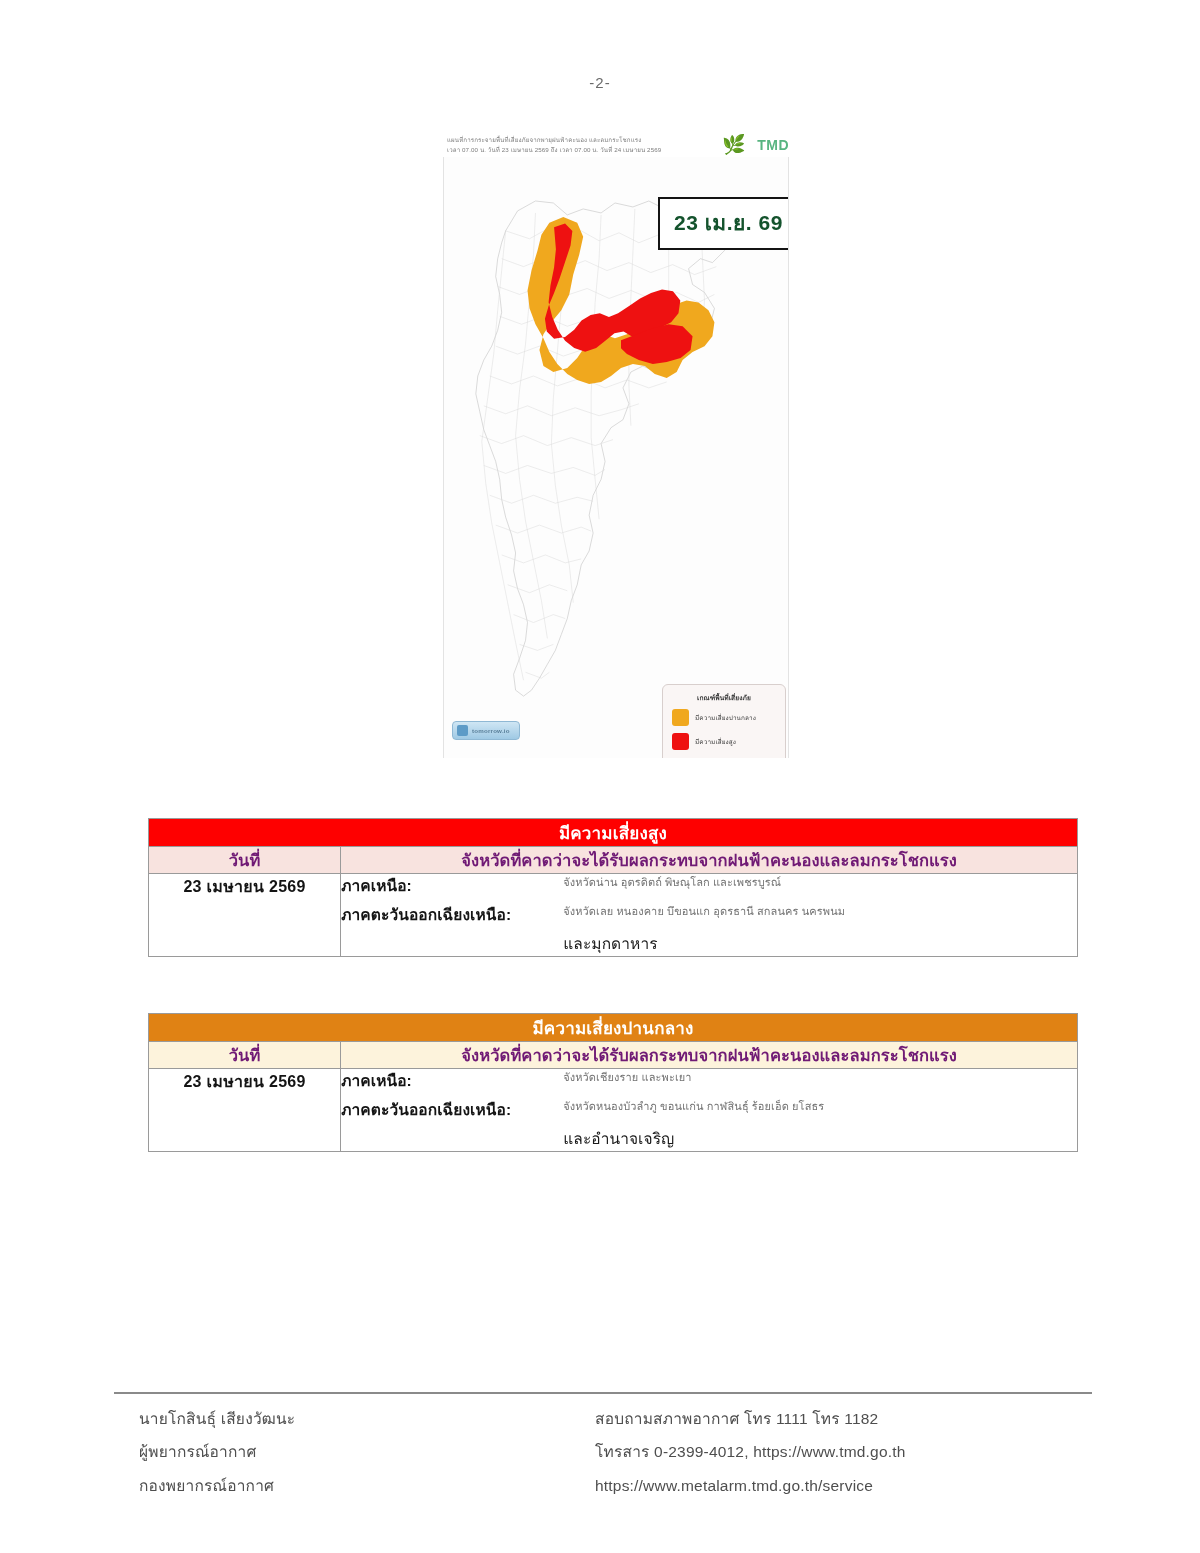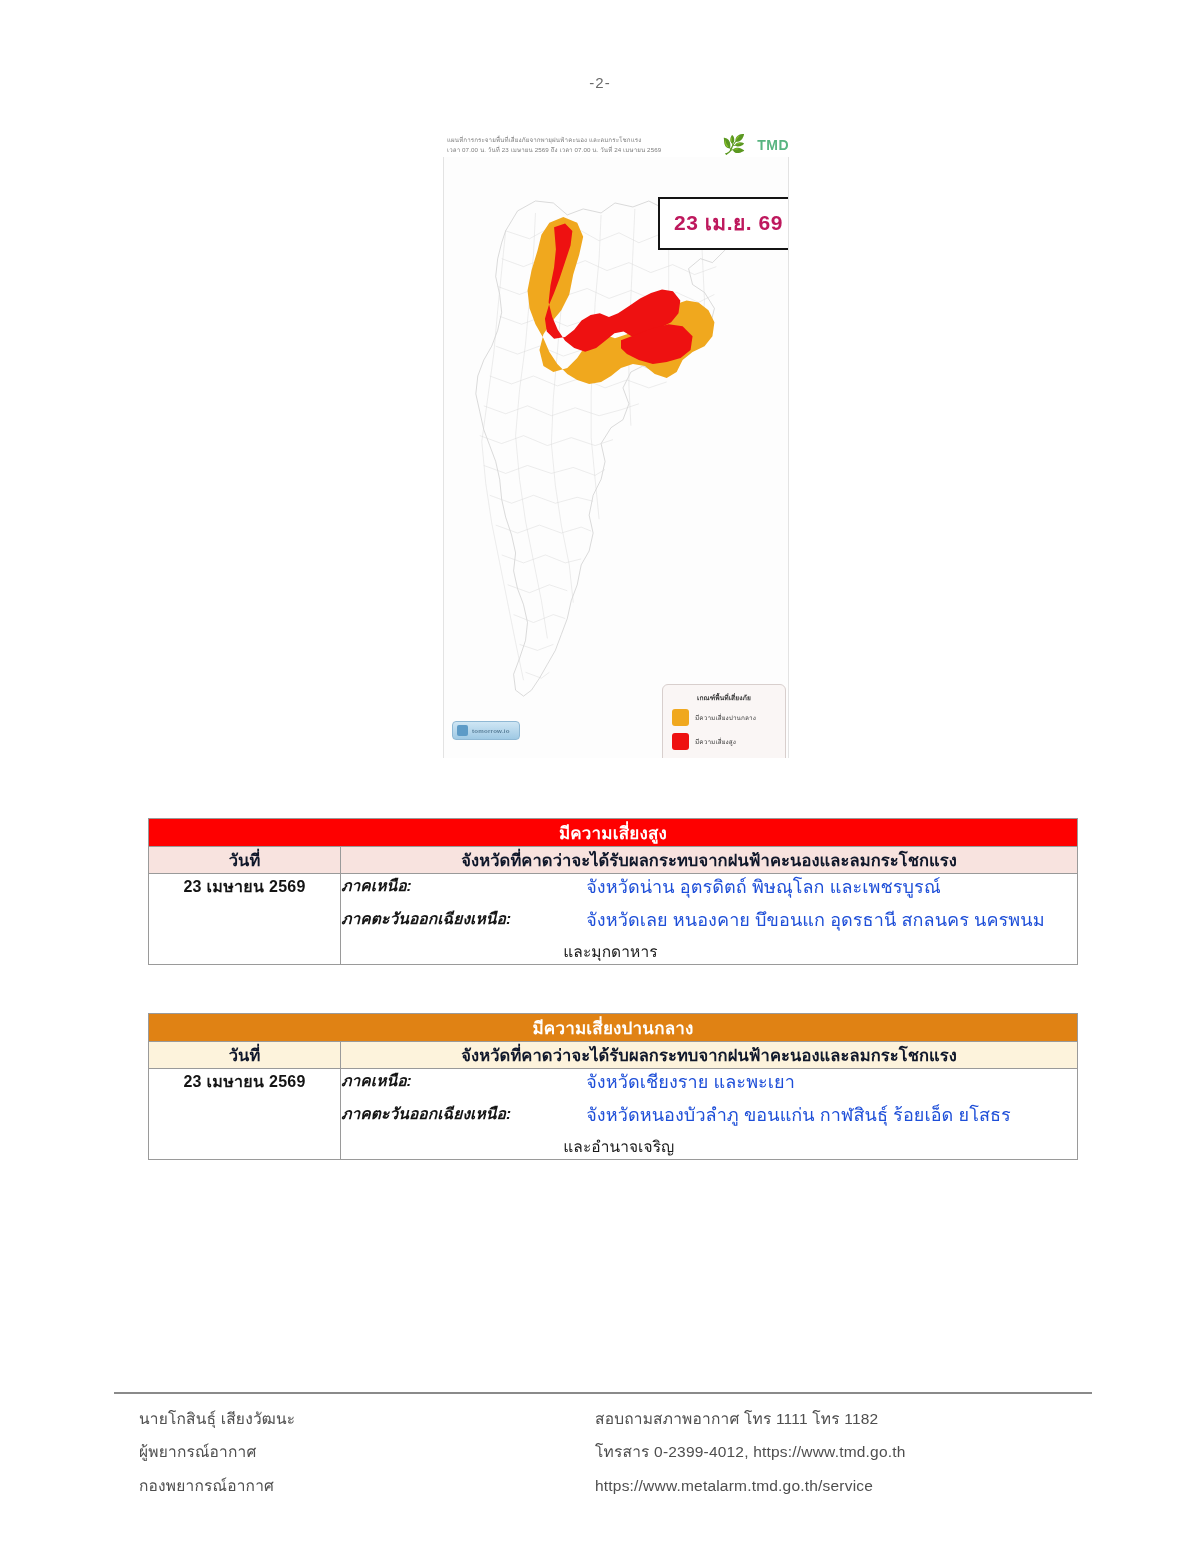--- a/index.html
+++ b/index.html
@@ -90,21 +90,21 @@
 
   .date-badge {
     position: absolute;
     left: 214px;
     top: 40px;
     border: 2px solid #141414;
     background: #ffffff;
     padding: 7px 14px 9px;
     font-size: 21px;
     font-weight: bold;
-    color: #be185d;
+    color: #14532d;
     letter-spacing: .5px;
     white-space: nowrap;
     z-index: 5;
   }
 
   .legend-box {
     position: absolute;
     left: 218px;
     top: 527px;
     width: 124px;
@@ -193,21 +193,21 @@
     padding: 7px 0 9px;
     letter-spacing: .2px;
   }
   .banner-high { background: #fe0000; }
   .banner-med  { background: #e08214; }
 
   .tbl-subhead {
     text-align: center;
     font-size: 16.5px;
     font-weight: bold;
-    color: #0f172a;
+    color: #701a75;
     padding: 7px 0 9px;
     letter-spacing: .1px;
   }
   .sub-high { background: #f8e3df; }
   .sub-med  { background: #fdf3dc; }
 
   .col-date  { width: 192px; }
   .col-prov  { width: 736px; }
 
   .cell-date {
@@ -226,29 +226,27 @@
     align-items: flex-start;
     margin-bottom: 5px;
     line-height: 1.55;
   }
   .region-label {
     font-size: 15.5px;
     font-weight: bold;
     color: #141414;
     flex: none;
     letter-spacing: .1px;
-    font-style: italic;
   }
   .region-label.w-north { width: 222px; }
   .region-label.w-ne    { width: 222px; }
   .region-names {
-    font-size: 18px;
-    color: #1d4ed8;
-    letter-spacing: .1px;
-    margin-left: 23px;
+    font-size: 11px;
+    color: #737373;
+    letter-spacing: .1px;
   }
   .prov-cont {
     font-size: 15.5px;
     color: #1b1b1b;
     margin-left: 222px;
     line-height: 1.55;
     letter-spacing: .1px;
   }
 
   

